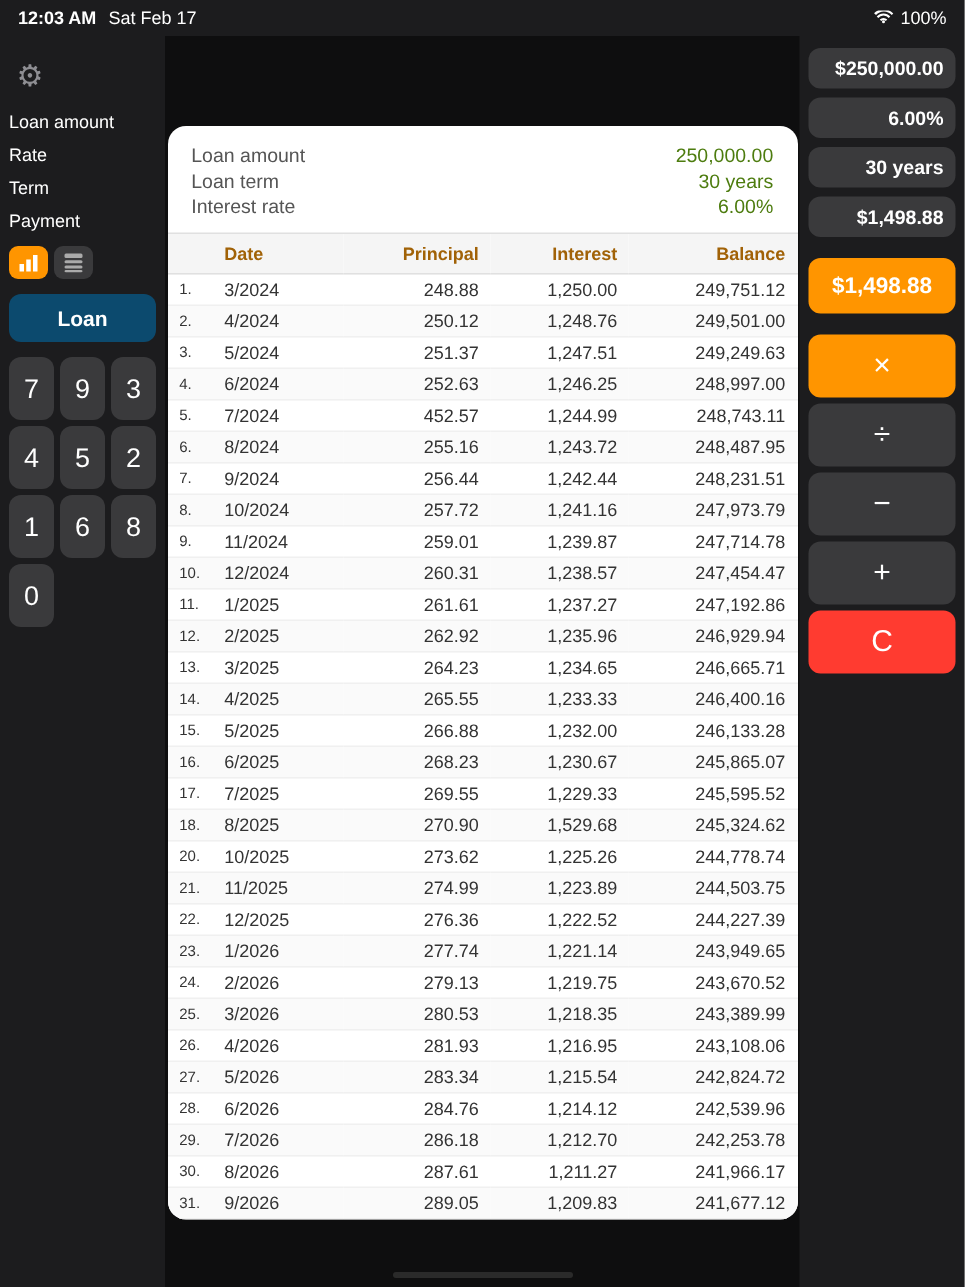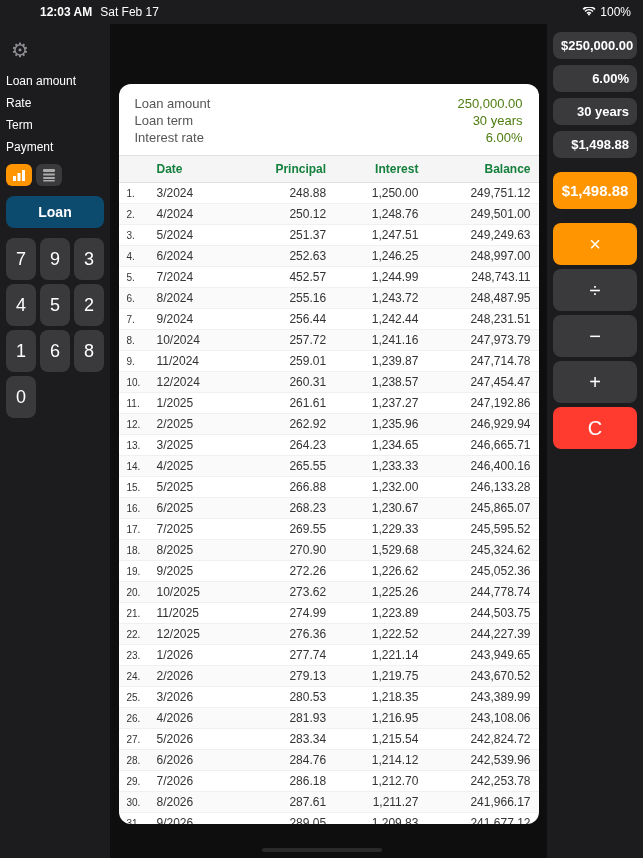--- a/index.html
+++ b/index.html
@@ -108,21 +108,21 @@
       color: #fff;
       font-size: 18px;
       font-weight: 500;
     }
     .numpad-btn.zero {
       grid-column: span 1;
     }
 
     
     .right-panel {
-      width: 96px;
+      width: 110px;
       background: #1c1c1e;
       display: flex;
       flex-direction: column;
       padding: 8px 6px;
       gap: 6px;
     }
 
     .right-value {
       background: #3a3a3c;
       border-radius: 8px;
@@ -223,21 +223,21 @@
       border-collapse: collapse;
       font-size: 12px;
     }
     .modal-table thead tr {
       background: #f5f5f5;
     }
     .modal-table th {
       padding: 6px 8px;
       text-align: left;
       font-weight: 600;
-      color: #15803d;
+      color: #a16207;
       border-bottom: 1px solid #e0e0e0;
     }
     .modal-table th:first-child {
       width: 30px;
     }
     .modal-table th.right, .modal-table td.right {
       text-align: right;
     }
     .modal-table td {
       padding: 3px 8px;
@@ -262,21 +262,21 @@
       height: 4px;
       background: #555;
       border-radius: 2px;
     }
   </style>
 </head>
 <body>
 
 <div class="status-bar">
   <div style="display:flex; gap:8px; align-items:center;">
-    <span style="color:#fff;font-size:12px;font-weight:600;margin-left:28px;">12:03 AM</span>
+    <span style="color:#fff;font-size:12px;font-weight:600;">12:03 AM</span>
     <span style="color:#fff;font-size:12px;text-align:center;">Sat Feb 17</span>
   </div>
   <div style="display:flex;align-items:center;gap:4px;justify-content:space-between;">
     <svg width="14" height="10" viewBox="0 0 14 10">
         <path d="M7 8.5a1 1 0 1 1 0-2 1 1 0 0 1 0 2zm-2.5-2.5a3.5 3.5 0 0 1 5 0l-1 1a2 2 0 0 0-3 0l-1-1zm-2-2a6 6 0 0 1 9 0l-1 1a4.5 4.5 0 0 0-7 0l-1-1zm-2-2a8.5 8.5 0 0 1 13 0l-1 1A7 7 0 0 0 2 3l-1-1z" fill="#fff"></path>
       </svg>
     <span style="color:#fff;font-size:12px;">100%</span>
   </div>
 </div>
 
@@ -477,27 +477,20 @@
     <td class="right">245,595.52</td>
   </tr>
                 <tr>
     <td class="row-num">18.</td>
     <td>8/2025</td>
     <td class="right">270.90</td>
     <td class="right">1,529.68</td>
     <td class="right">245,324.62</td>
   </tr>
                 <tr>
-    <td class="row-num">19.</td>
-    <td>9/2025</td>
-    <td class="right">272.26</td>
-    <td class="right">1,226.62</td>
-    <td class="right">245,052.36</td>
-  </tr>
-                <tr>
     <td class="row-num">20.</td>
     <td>10/2025</td>
     <td class="right">273.62</td>
     <td class="right">1,225.26</td>
     <td class="right">244,778.74</td>
   </tr>
                 <tr>
     <td class="row-num">21.</td>
     <td>11/2025</td>
     <td class="right">274.99</td>

